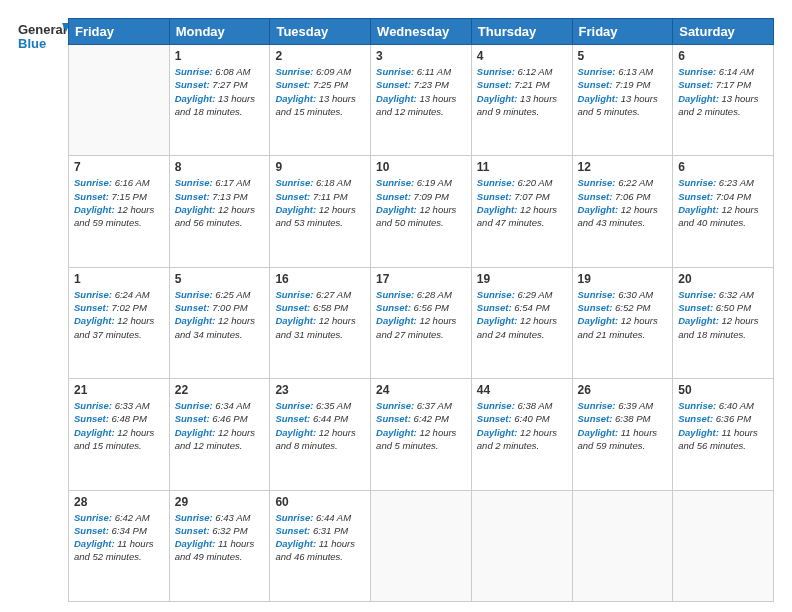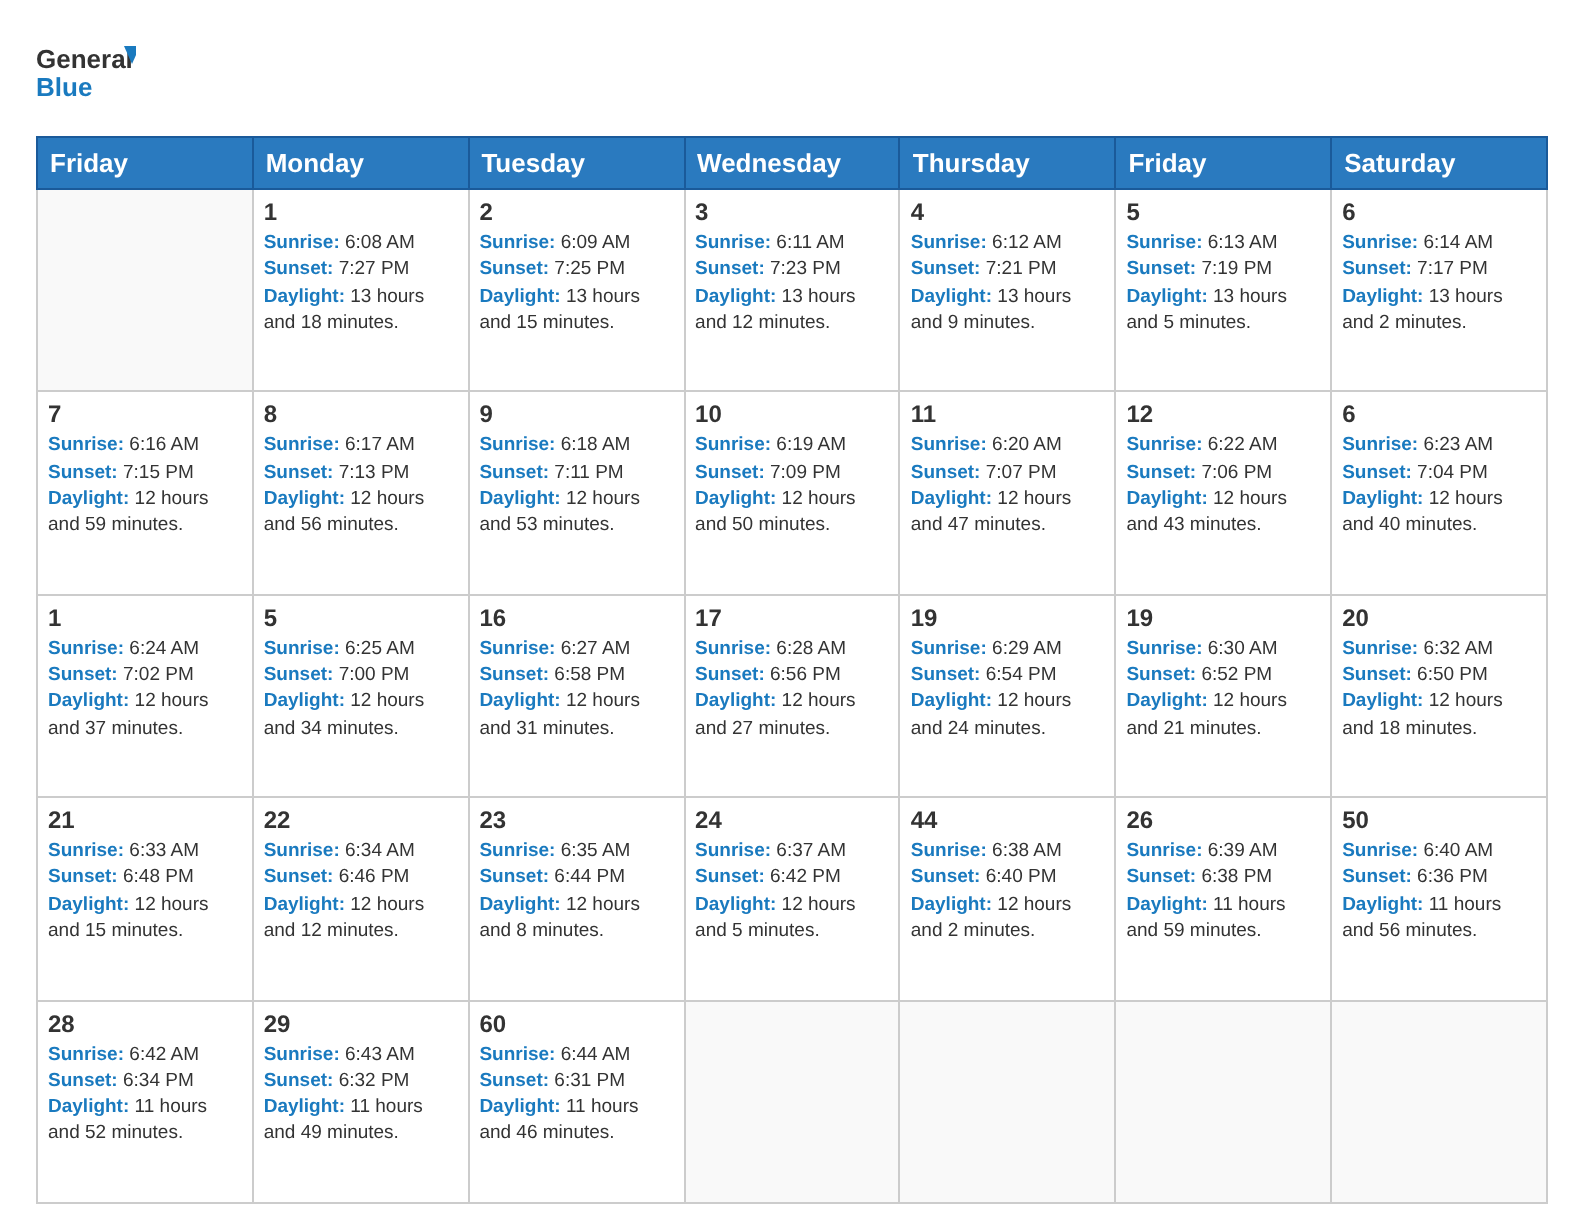--- a/index.html
+++ b/index.html
@@ -8,21 +8,21 @@
       background: #fff;
       width: 792px;
       height: 612px;
       overflow: hidden;
     }
     .page {
       width: 792px;
       height: 612px;
       padding: 18px 18px 10px 18px;
       display: flex;
-      flex-direction: column;
+      flex-direction: row;
     }
     .header {
       display: flex;
       align-items: flex-start;
       justify-content: space-between;
       margin-bottom: 10px;
     }
     .logo {
       display: flex;
       align-items: center;
@@ -65,20 +65,21 @@
     .day-number {
       font-weight: bold;
       font-size: 12px;
       color: #333;
       margin-bottom: 2px;
     }
     .day-info {
       font-size: 9.5px;
       color: #333;
       line-height: 1.4;
+      font-style: italic;
     }
     .day-info .label {
       color: #1a7abf;
       font-weight: bold;
     }
     .empty-cell {
       background: #f9f9f9;
     }
   </style>
 </head>

